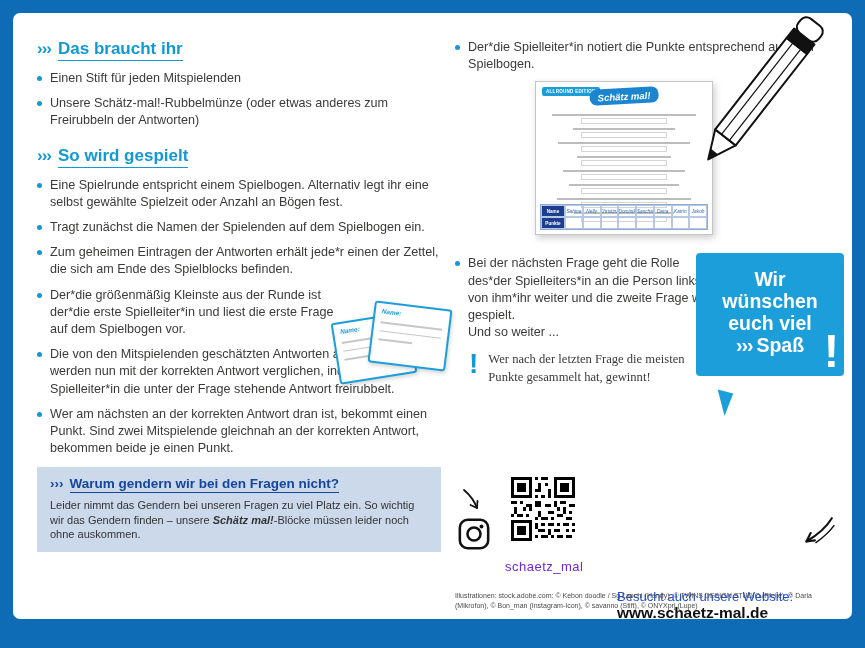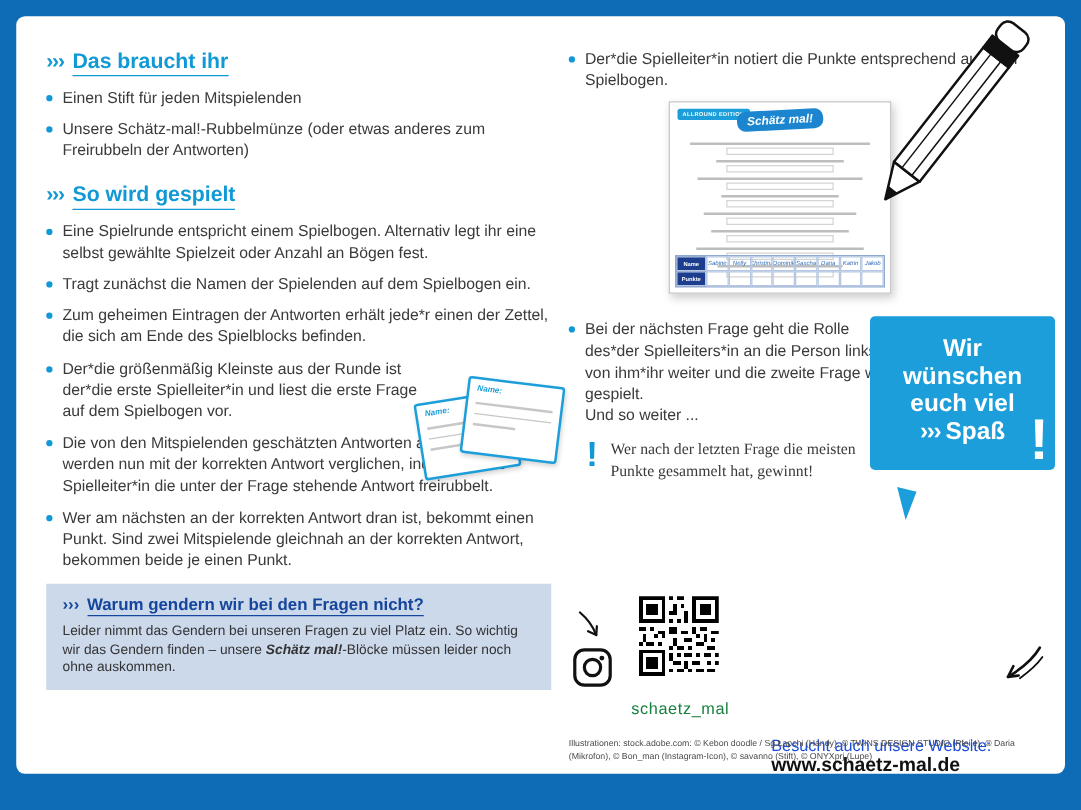--- a/index.html
+++ b/index.html
@@ -70,21 +70,21 @@
   .bubble .line{font-size:19.5px;line-height:22px;}
   .bubble .chev{letter-spacing:-1px;margin-right:4px;}
   .bubble .exclaim{position:absolute;right:5px;bottom:-2px;font-size:46px;font-weight:bold;}
   .bubble-tail{position:absolute;left:700px;top:378px;width:0;height:0;border:13px solid transparent;border-top:24px solid #1b9ed9;border-right-width:3px;transform:rotate(14deg);}
 
   
   .social{position:absolute;left:442px;top:462px;width:392px;height:112px;}
   .insta{position:absolute;left:2px;top:42px;}
   .insta-arrow{position:absolute;left:6px;top:12px;}
   .qr{position:absolute;left:56px;top:2px;width:64px;height:64px;}
-  .handle{position:absolute;left:50px;top:84px;font-size:13px;color:#15803d;letter-spacing:.5px;text-align:right;}
+  .handle{position:absolute;left:50px;top:84px;font-size:13px;color:#6d28d9;letter-spacing:.5px;text-align:right;}
   .website{position:absolute;left:162px;top:66px;}
   .website-label{font-size:13px;color:#1d4ed8;margin-top:48px;}
   .website-url{font-size:15.5px;font-weight:bold;color:#111;}
   .site-arrow{position:absolute;left:344px;top:40px;}
   .credits{position:absolute;left:442px;top:578px;width:392px;font-size:7px;line-height:9.6px;color:#4a4a4a;}
 </style>
 </head>
 <body>
 
 <div class="page">

